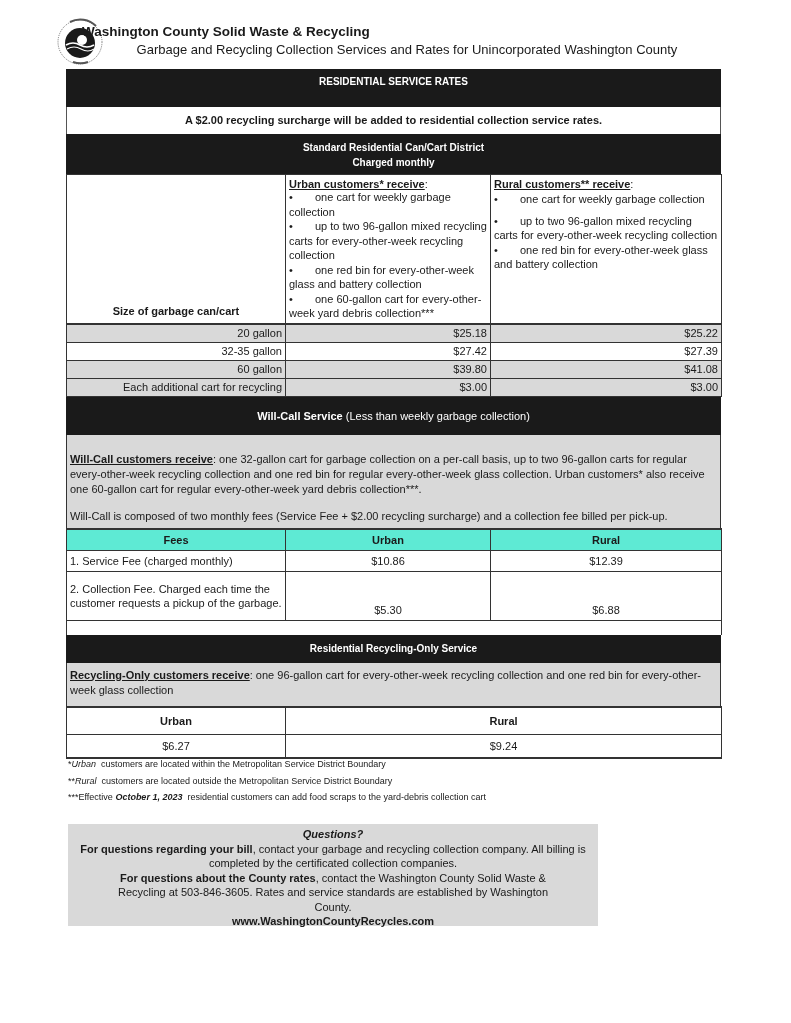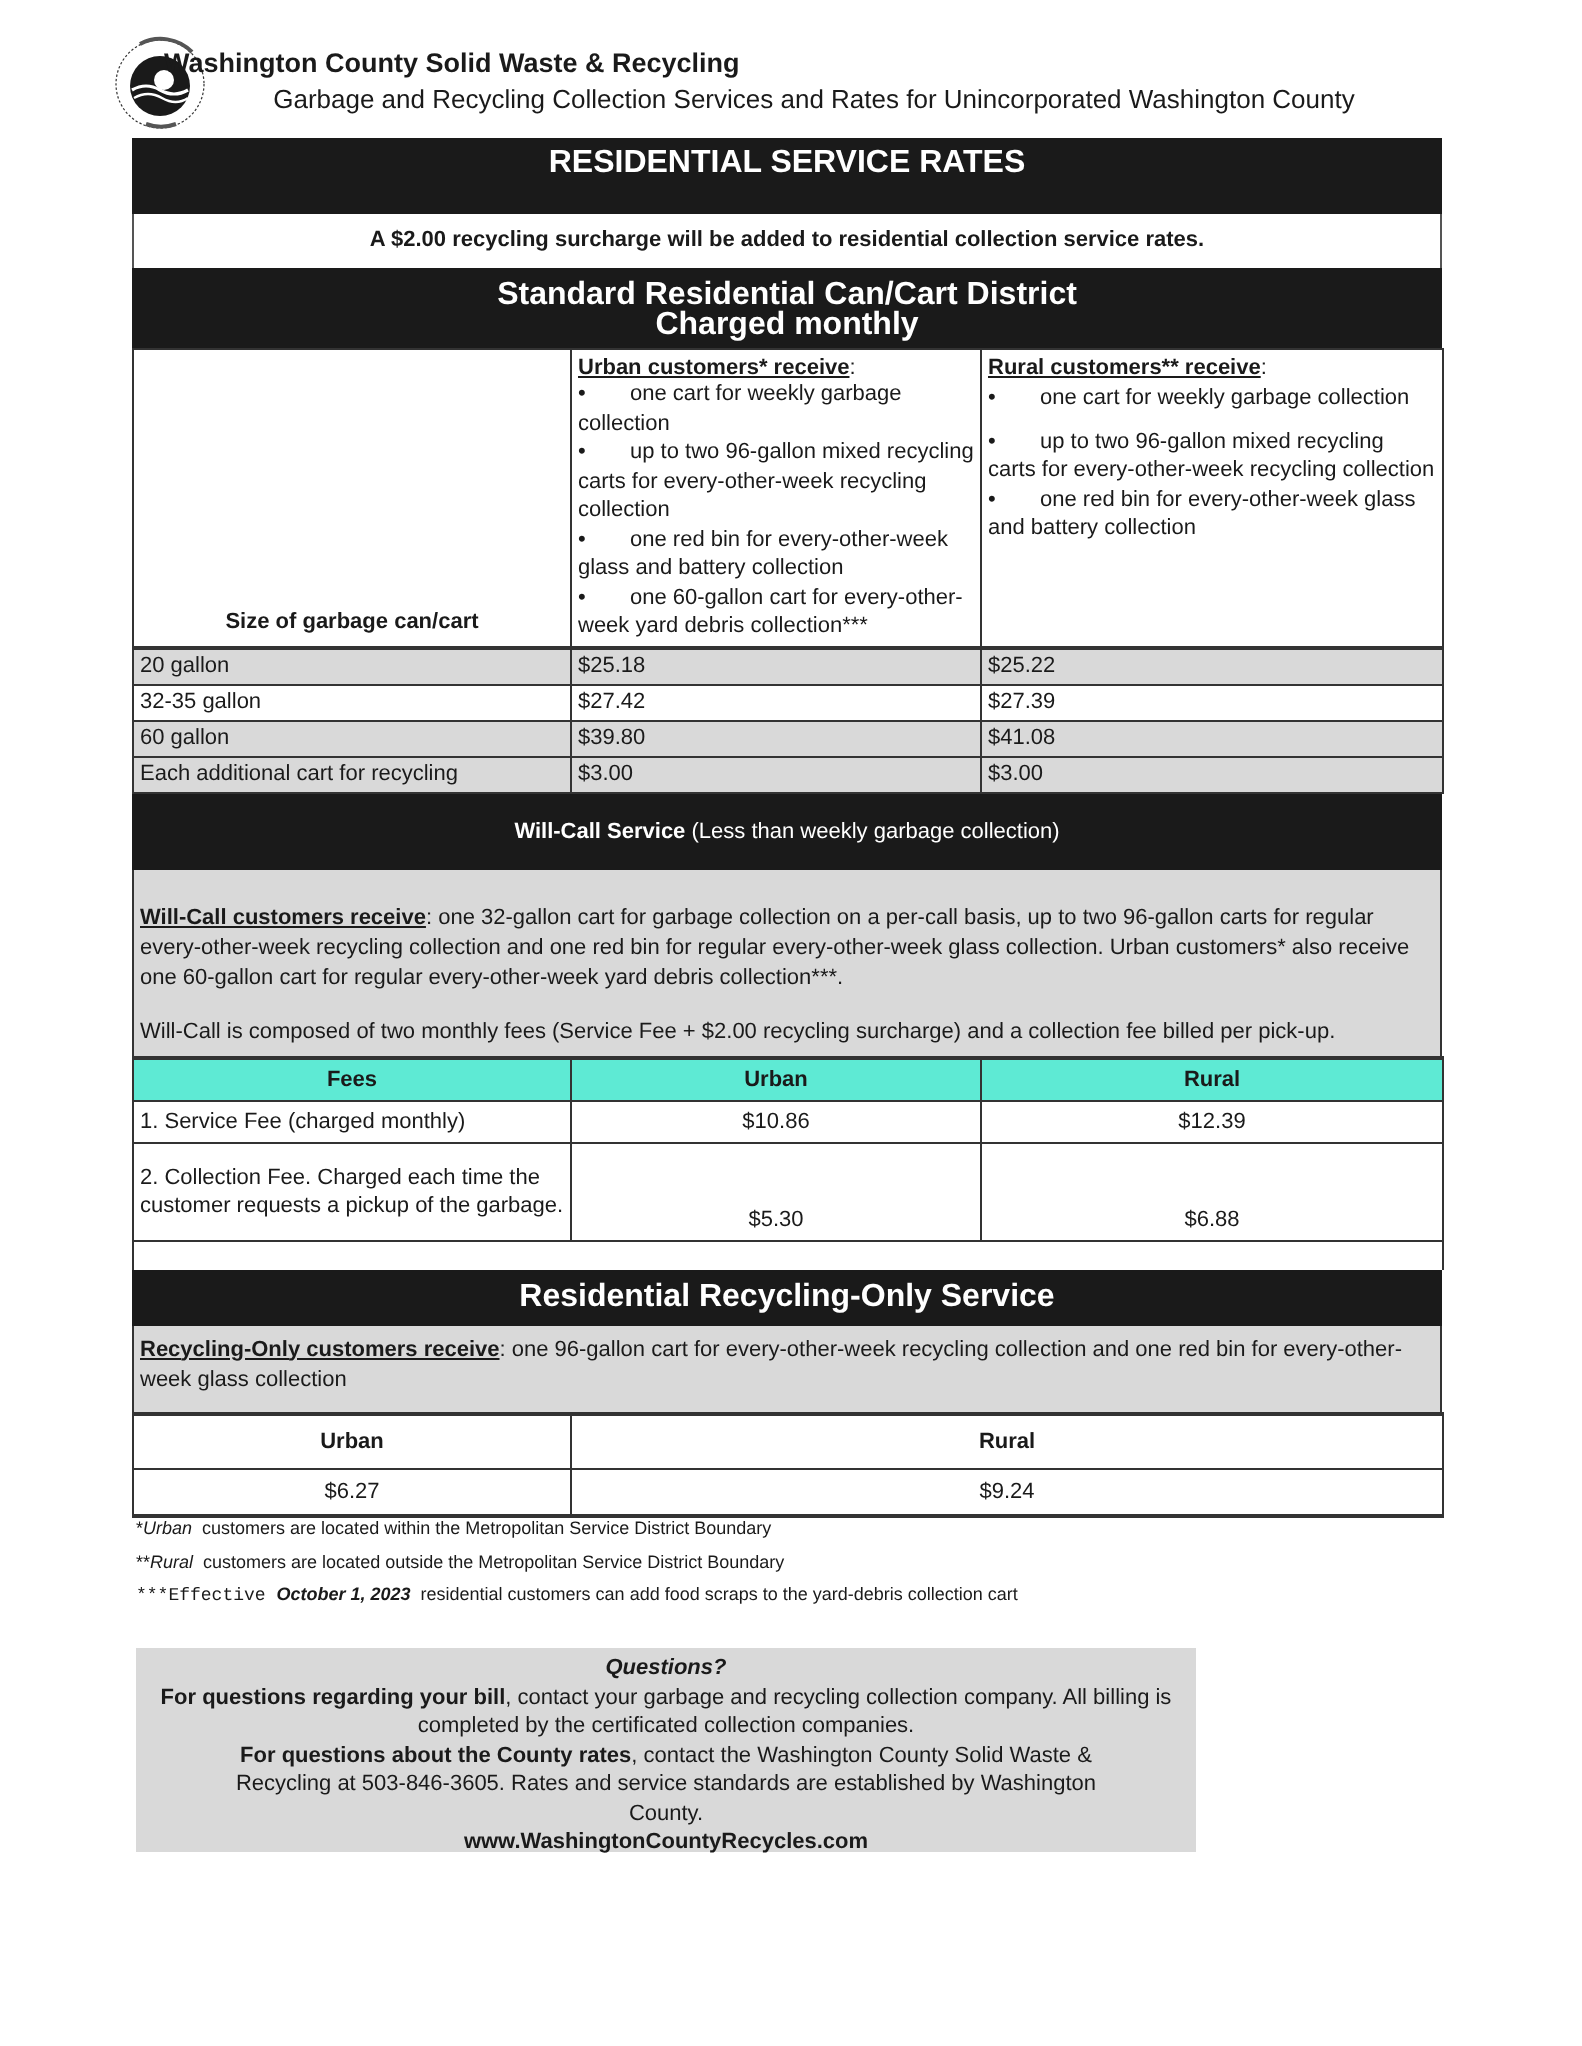--- a/index.html
+++ b/index.html
@@ -5,37 +5,37 @@
   html, body { margin: 0; padding: 0; background: #ffffff; }
   body { width: 791px; height: 1023px; position: relative; font-family: "Liberation Sans", sans-serif; color: #1a1a1a; overflow: hidden; }
 
   .header { position: absolute; left: 52px; top: 18px; width: 680px; height: 46px; }
   .logo { position: absolute; left: 4px; top: 0px; width: 48px; height: 48px; }
   .title { position: absolute; left: 0; right: 0; top: 6px; text-align: left; font-weight: bold; font-size: 13.5px; padding-left: 30px; }
   .subtitle { position: absolute; left: 0; right: 0; top: 24px; text-align: center; font-size: 13px; padding-left: 30px; }
 
   .sheet { position: absolute; left: 66px; top: 69px; width: 655px; }
 
-  .bar { background: #1a1a1a; color: #ffffff; text-align: center; font-weight: bold; font-size: 16px; }
+  .bar { background: #1a1a1a; color: #ffffff; text-align: center; font-weight: bold; font-size: 10px; }
   .bar .italic { font-style: italic; font-weight: normal; margin-top: 26px; }
 
   .rates-bar { height: 38px; padding-top: 5px; box-sizing: border-box; line-height: 15px; }
   .surcharge { height: 27px; line-height: 27px; text-align: center; font-weight: bold; font-size: 11px; border-left: 1px solid #555; border-right: 1px solid #555; background: #fff; }
   .standard-bar { height: 40px; padding-top: 6px; box-sizing: border-box; line-height: 15px; }
 
   table { border-collapse: collapse; width: 655px; table-layout: fixed; font-size: 11px; }
   td, th { border: 1px solid #333; padding: 0 3px; }
 
   .svc-table td { vertical-align: top; }
   .svc-table .size-header { vertical-align: bottom; text-align: center; font-weight: bold; padding-bottom: 6px; }
   .cust-head { text-decoration: underline; font-weight: bold; }
   .cust-list { margin: 0; padding: 0; list-style: none; }
   .cust-list li { line-height: 14.5px; }
   .cust-list li .dot { display: inline-block; width: 26px; }
-  .rate-row td { text-align: left; height: 17px; line-height: 17px; }
+  .rate-row td { text-align: right; height: 17px; line-height: 17px; }
   .rate-row.shaded td { background: #d9d9d9; }
 
   .willcall-bar { height: 38px; line-height: 38px; font-size: 11px; }
   .willcall-bar .normal { font-weight: normal; }
 
   .grey-block { background: #d9d9d9; border-left: 1px solid #333; border-right: 1px solid #333; font-size: 11px; line-height: 15px; padding: 17px 3px 4px 3px; }
   .grey-block .lead { font-weight: bold; text-decoration: underline; }
   .grey-block .spacer { height: 12px; }
 
   .fee-table th { background: #5eead4; height: 20px; font-weight: bold; text-align: center; border-top: 2px solid #333; }
@@ -200,21 +200,21 @@
       <td>$6.27</td>
       <td>$9.24</td>
     </tr>
   </tbody>
     </table>
 </div>
 
 <div class="footnotes">
   <div><span>*</span><em>Urban</em><span style="white-space:pre;">  customers are located within the Metropolitan Service District Boundary</span></div>
   <div><span>**</span><em>Rural</em><span style="white-space:pre;">  customers are located outside the Metropolitan Service District Boundary</span></div>
-  <div><span style="white-space:pre;font-family:Liberation Mono, monospace;">***Effective </span><span class="bi">October 1, 2023</span><span style="white-space:pre;">  residential customers can add food scraps to the yard-debris collection cart</span></div>
+  <div><span style="white-space:pre;">***Effective </span><span class="bi">October 1, 2023</span><span style="white-space:pre;">  residential customers can add food scraps to the yard-debris collection cart</span></div>
 </div>
 
 <div class="questions">
   <div class="qtitle">Questions?</div>
   <div><b>For questions regarding your bill</b><span>, contact your garbage and recycling collection company. All billing is completed by the certificated collection companies.</span></div>
   <div style="padding:0 40px;"><b>For questions about the County rates</b><span>, contact the Washington County Solid Waste &amp; Recycling at 503-846-3605. Rates and service standards are established by Washington County.</span></div>
   <div><b>www.WashingtonCountyRecycles.com</b></div>
 </div>
 
 </body></html>

